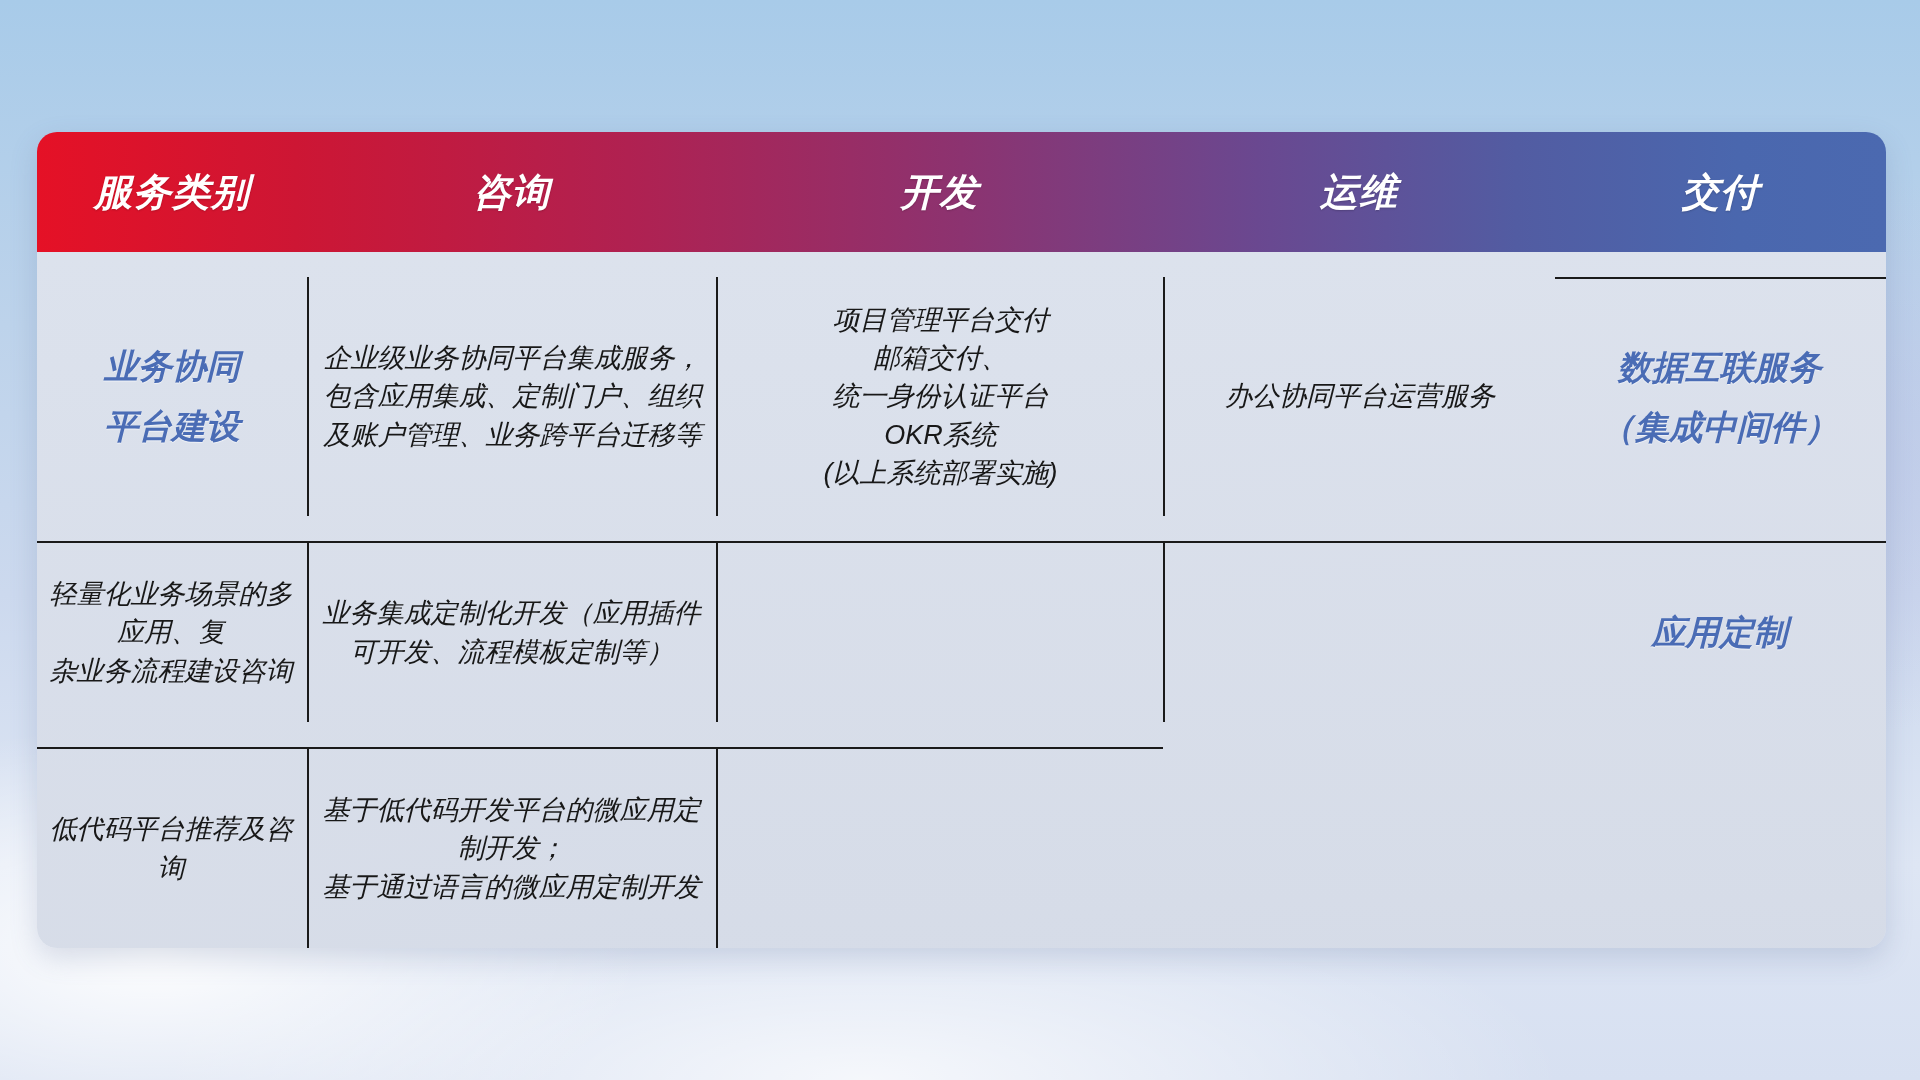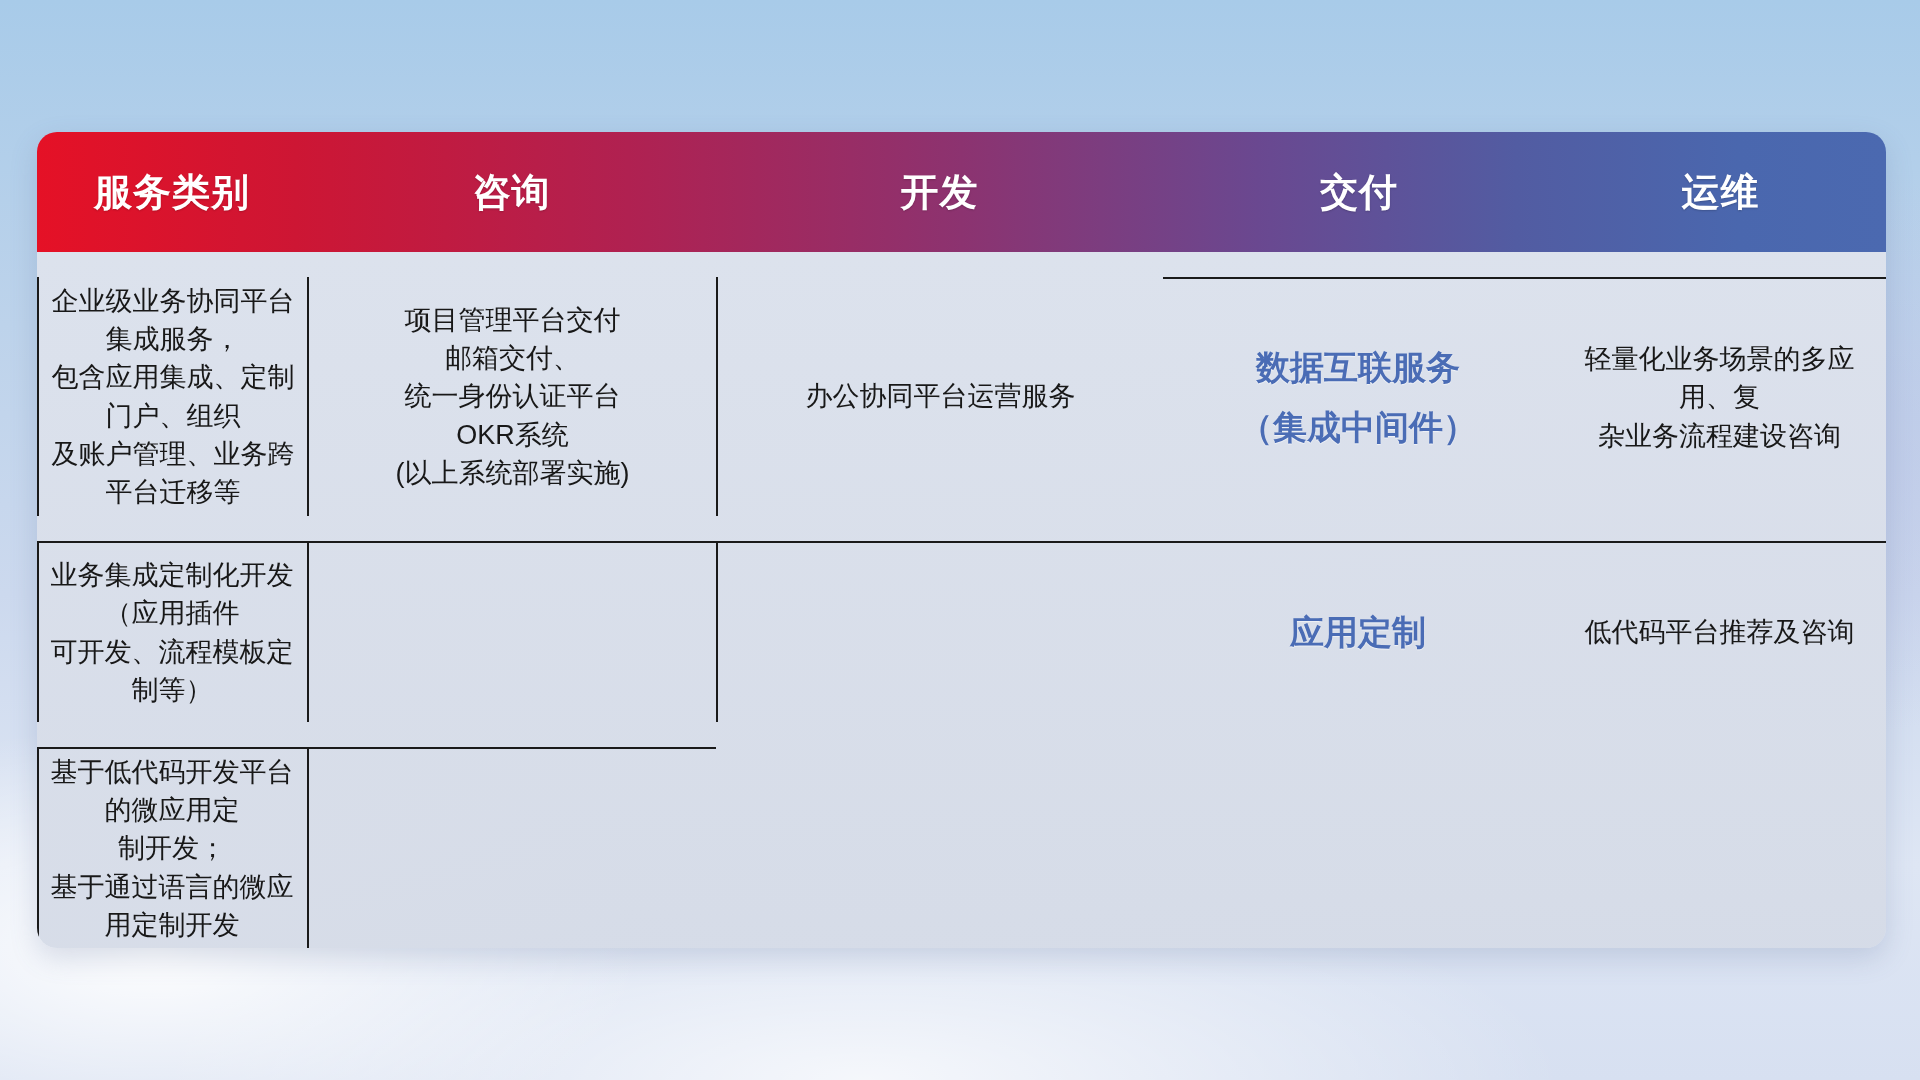--- a/index.html
+++ b/index.html
@@ -15,20 +15,21 @@
       radial-gradient(ellipse 700px 320px at 8% 88%, rgba(255,255,255,0.95), rgba(255,255,255,0) 70%),
       radial-gradient(ellipse 900px 420px at 88% 42%, rgba(186,190,228,0.55), rgba(186,190,228,0) 70%),
       radial-gradient(ellipse 1000px 300px at 45% 100%, rgba(255,255,255,0.75), rgba(255,255,255,0) 70%),
       linear-gradient(180deg, #a8cbe9 0%, #bdd3eb 30%, #ccd9ee 55%, #dee6f4 80%, #d7e0f1 100%);
   }
 
   .slide {
     position: relative;
     width: 1916px;
     height: 1080px;
+    font-style: italic;
   }
 
   .panel {
     position: absolute;
     left: 37px;
     top: 132px;
     width: 1849px;
     height: 816px;
     border-radius: 20px;
     box-shadow: 0 10px 28px rgba(80, 100, 145, 0.20);
@@ -90,26 +91,28 @@
 </head>
 <body>
 
 <div class="slide">
   <div class="panel">
 
     <div class="header-row">
       <div class="header-cell">服务类别</div>
       <div class="header-cell">咨询</div>
       <div class="header-cell">开发</div>
+      <div class="header-cell">运维</div>
       <div class="header-cell">交付</div>
-      <div class="header-cell">运维</div>
     </div>
 
     <div class="body-grid">
 
+      <div class="cell category">业务协同
+平台建设</div>
       <div class="cell vline">企业级业务协同平台集成服务，
 包含应用集成、定制门户、组织
 及账户管理、业务跨平台迁移等</div>
       <div class="cell vline">项目管理平台交付
 邮箱交付、
 统一身份认证平台
 OKR系统
 (以上系统部署实施)</div>
       <div class="cell vline">办公协同平台运营服务</div>
 

